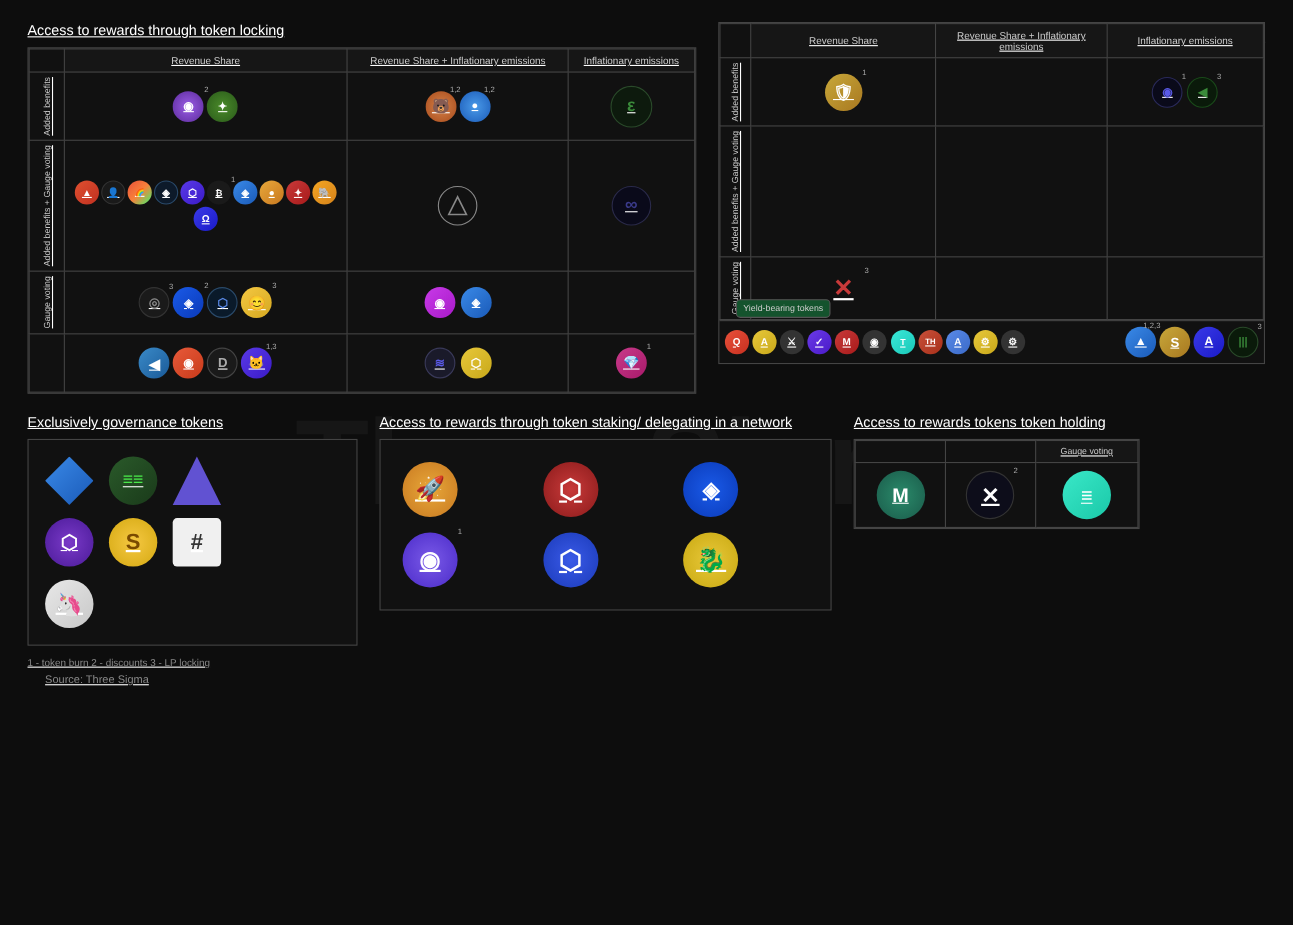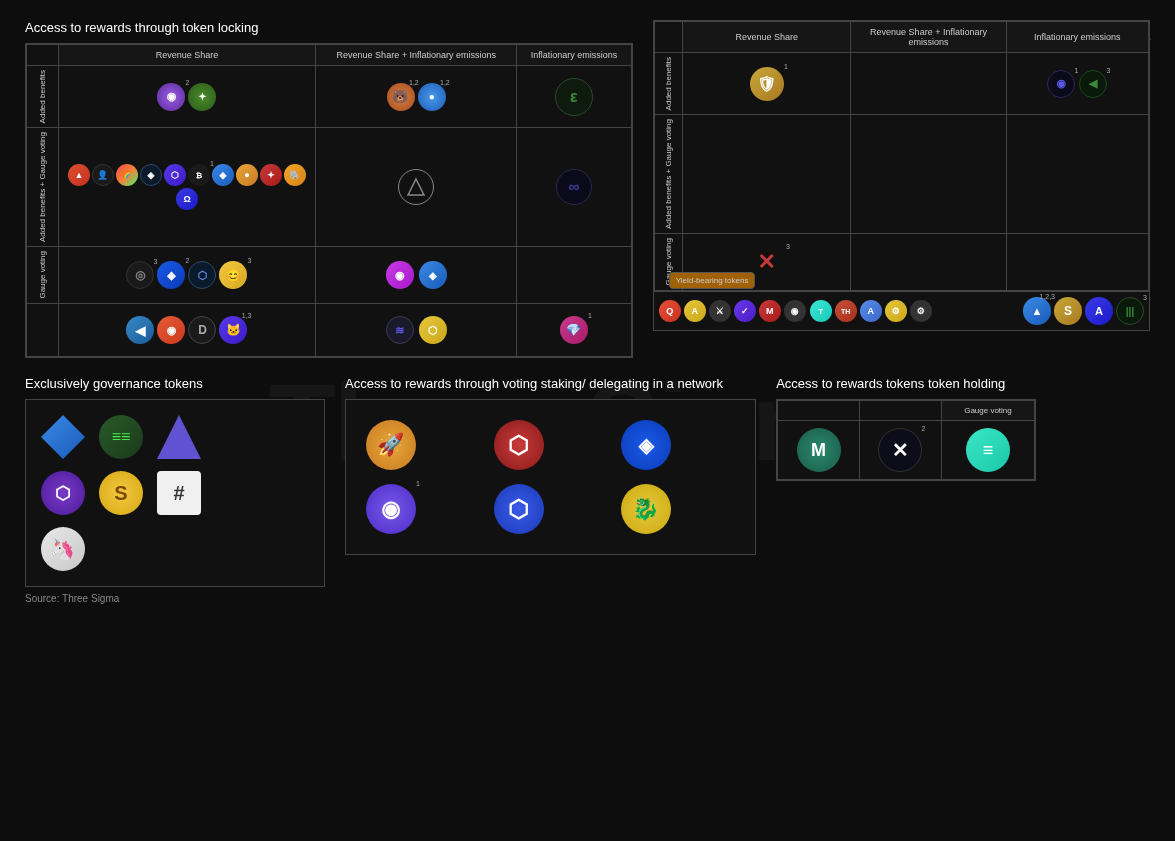--- a/index.html
+++ b/index.html
@@ -31,20 +31,21 @@
       color: rgba(255,255,255,0.04);
       white-space: nowrap;
       pointer-events: none;
       z-index: 0;
       letter-spacing: -2px;
     }
 
     .content {
       position: relative;
       z-index: 1;
+      text-decoration: underline;
     }
 
     
     .top-row {
       display: flex;
       gap: 20px;
       margin-bottom: 18px;
     }
 
     
@@ -178,25 +179,26 @@
     .footnotes {
       font-size: 9px;
       color: #888;
       margin-top: 6px;
     }
 
     .source {
       font-size: 10px;
       color: #888;
       margin-top: 6px;
+      margin-left: 16px;
     }
 
     
     .tooltip-bubble {
-      background: #a16207;
+      background: #14532d;
       border: 1px solid #555;
       border-radius: 4px;
       padding: 3px 6px;
       font-size: 8px;
       color: #ccc;
       white-space: nowrap;
     }
 
     
     .left-section {
@@ -590,21 +592,21 @@
             </div>
           </div>
 
           <div class="token" style="width:44px;height:44px;background:linear-gradient(135deg,#e8e8e8,#c8c8c8)">
             <span style="font-size:20px">🦄</span>
           </div>
         </div>
       </div>
 
       <div class="bottom-section" style="flex:1.1">
-        <div class="section-title">Access to rewards through voting staking/ delegating in a network</div>
+        <div class="section-title">Access to rewards through token staking/ delegating in a network</div>
         <div class="icon-box" style="display:grid;grid-template-columns:repeat(3,1fr);gap:14px;padding:20px">
           <div class="token" style="width:50px;height:50px;background:radial-gradient(circle,#e8a83a,#c87820)">
             <span style="font-size:22px">🚀</span>
           </div>
           <div class="token" style="width:50px;height:50px;background:radial-gradient(circle,#c83a3a,#8a1a1a)">
             <span style="font-size:24px">⬡</span>
           </div>
           <div class="token" style="width:50px;height:50px;background:radial-gradient(circle,#1a5ae8,#0a3ab8)">
             <span style="font-size:20px">◈</span>
           </div>
@@ -662,16 +664,17 @@
                   </div>
                 </td>
               </tr>
             </tbody>
           </table>
         </div>
       </div>
 
     </div>
 
+    <div class="footnotes" style="margin-top:10px">1 - token burn  2 - discounts  3 - LP locking</div>
     <div class="source">Source: Three Sigma</div>
 
   </div>
 </div>
 
 </body></html>

